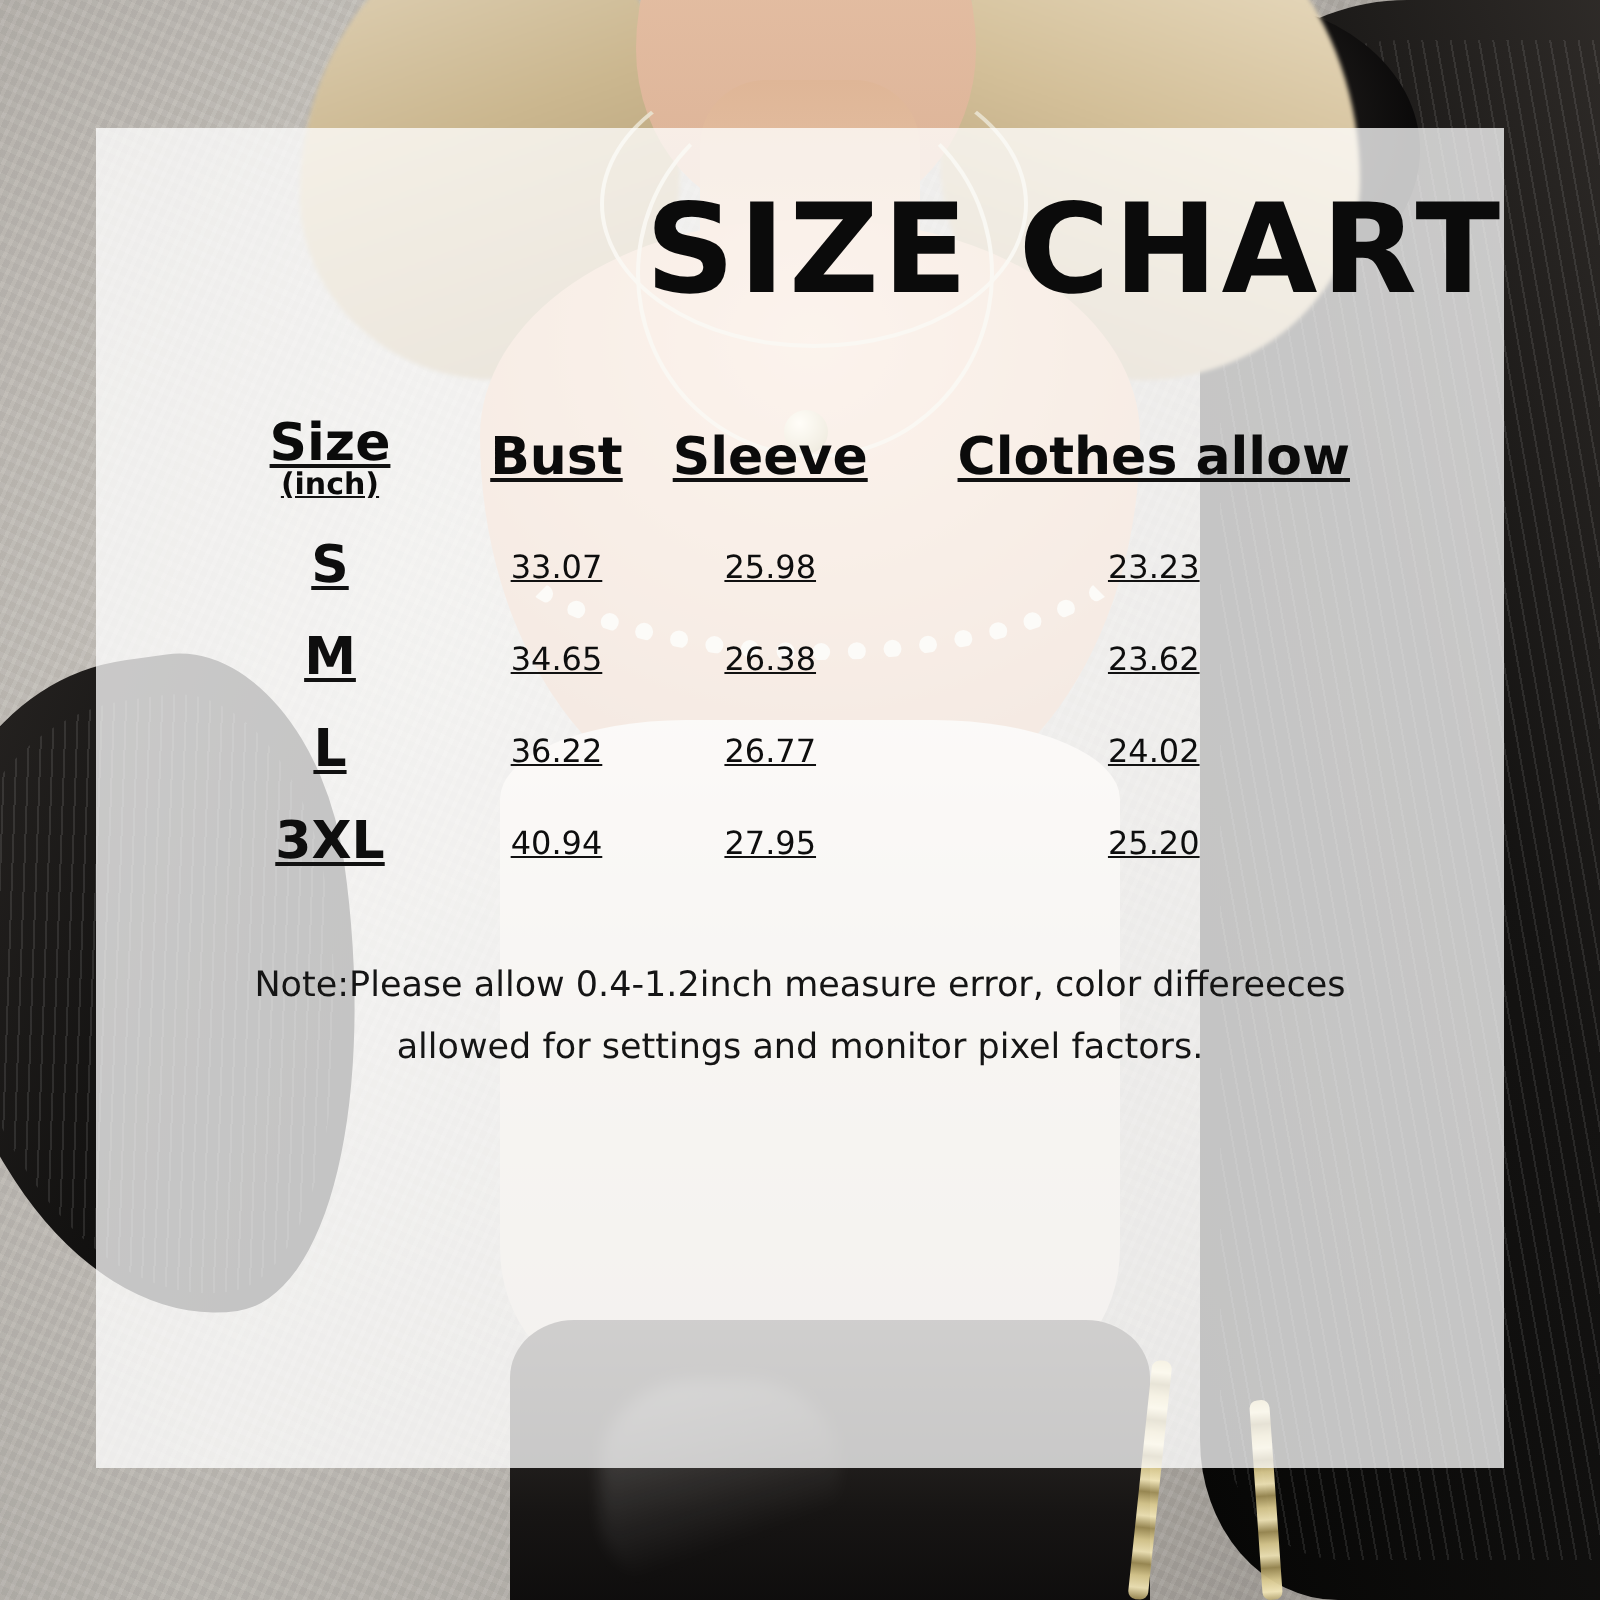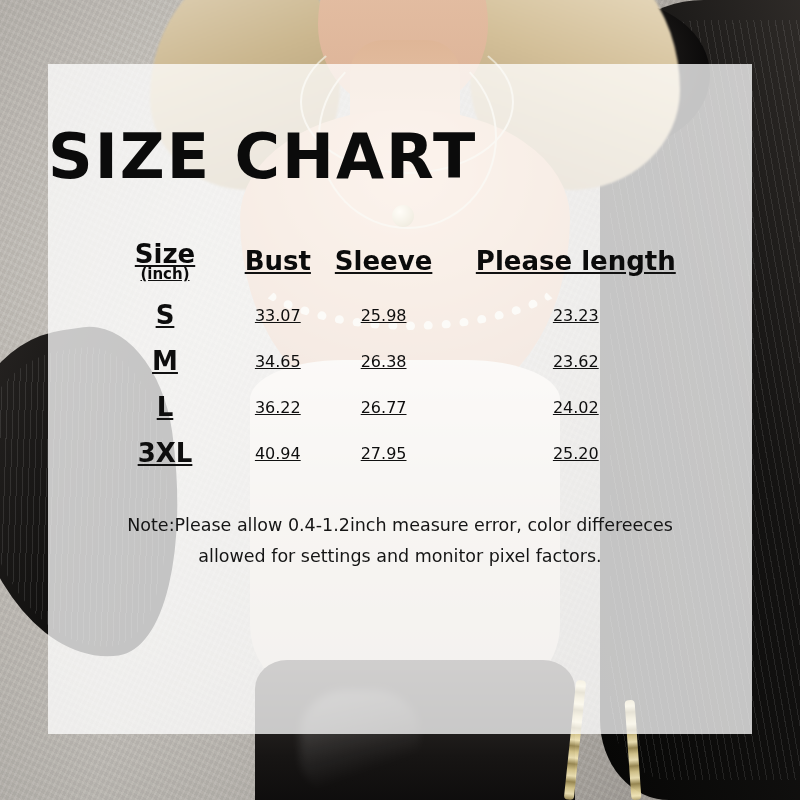--- a/index.html
+++ b/index.html
@@ -178,22 +178,22 @@
     left: 48px;
     top: 64px;
     width: 704px;
     height: 670px;
     background: rgba(255,255,255,0.76);
     box-sizing: border-box;
     padding: 0;
   }
   .title {
     margin: 0;
-    padding-top: 56px;
-    text-align: left;
+    padding-top: 24px;
+    text-align: right;
     font-size: 62px;
     letter-spacing: 2px;
     font-weight: 700;
     color: #0b0b0b;
     font-family: "DejaVu Sans", sans-serif;
   }
 
   table.size-table {
     width: 610px;
     margin: 44px auto 16px auto;
@@ -272,21 +272,21 @@
 
     <table class="size-table">
       <thead>
         <tr>
           <th class="size-col">
             <span>Size</span>
             <span class="sub">(inch)</span>
           </th>
           <th>Bust</th>
           <th>Sleeve</th>
-          <th>Please length</th>
+          <th>Clothes allow</th>
         </tr>
       </thead>
       <tbody>
         <tr>
           <td class="size-label">S</td>
           <td>33.07</td>
           <td>25.98</td>
           <td>23.23</td>
         </tr>
         <tr>

